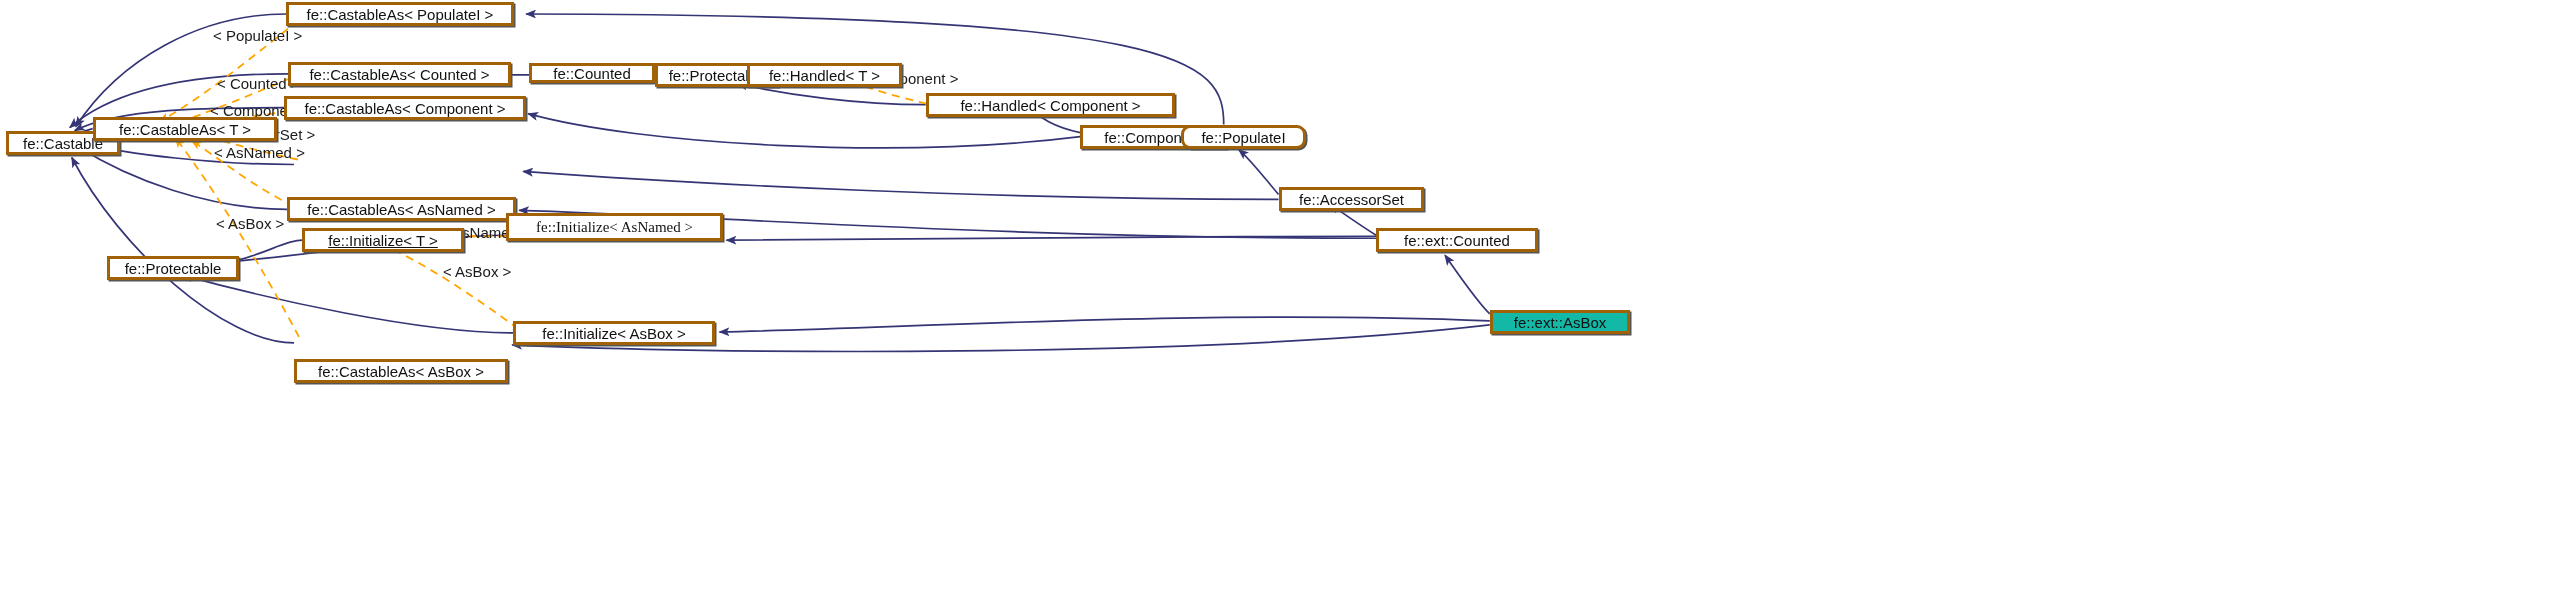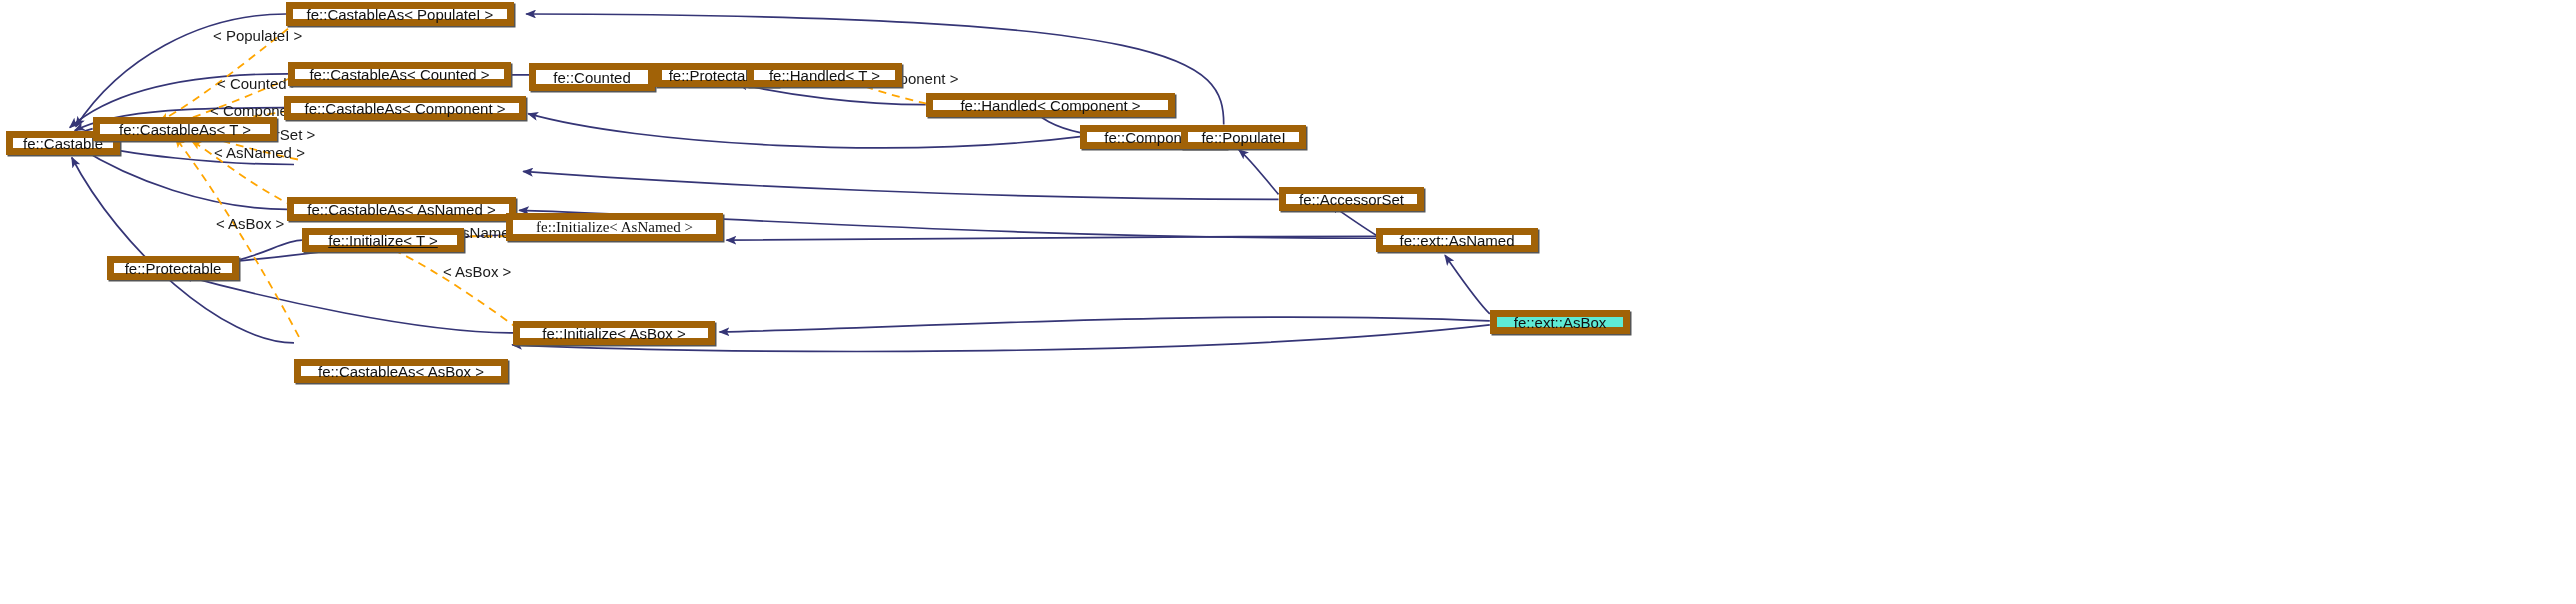--- a/index.html
+++ b/index.html
@@ -20,36 +20,36 @@
   #edge-layer {
     position: absolute;
     left: 0;
     top: 0;
     width: 2576px;
     height: 605px;
   }
   .node {
     position: absolute;
     box-sizing: border-box;
-    border: 7px solid #a16207;
+    border: 3px solid #a16207;
     background: #ffffff;
     color: #111111;
     font-size: 15px;
     line-height: 17px;
     text-align: center;
     display: flex;
     align-items: center;
     justify-content: center;
     white-space: pre-line;
     box-shadow: 1.5px 1.5px 0 0 #555555;
     letter-spacing: 0px;
     z-index: 5;
   }
   .node.current {
-    background: #5eead4;
+    background: #14b8a6;
   }
   .edge-label {
     position: absolute;
     font-size: 15px;
     line-height: 16px;
     color: #1a1a1a;
     white-space: nowrap;
     background: transparent;
     z-index: 4;
     margin-left: 8px;
@@ -148,35 +148,35 @@
   <div class="node" style="left:294px;top:331px;width:214px;height:24px;margin-top:28px;">fe::CastableAs&lt; AsBox &gt;</div>
 
   <div class="node" style="left:107px;top:256px;width:132px;height:24px;">fe::Protectable</div>
 
   <div class="node" style="left:302px;top:228px;width:162px;height:24px;text-decoration:underline;">fe::Initialize&lt; T &gt;</div>
 
   <div class="node" style="left:506px;top:213px;width:217px;height:28px;font-family:Liberation Serif, serif;">fe::Initialize&lt; AsNamed &gt;</div>
 
   <div class="node" style="left:513px;top:321px;width:202px;height:24px;">fe::Initialize&lt; AsBox &gt;</div>
 
-  <div class="node" style="left:529px;top:63px;width:126px;height:28px;">fe::Counted</div>
+  <div class="node" style="left:529px;top:63px;width:126px;height:20px;">fe::Counted</div>
 
   <div class="node" style="left:655px;top:63px;width:124px;height:24px;">fe::Protectable</div>
 
   <div class="node" style="left:747px;top:63px;width:155px;height:24px;">fe::Handled&lt; T &gt;</div>
 
   <div class="node" style="left:926px;top:93px;width:249px;height:24px;">fe::Handled&lt; Component &gt;</div>
 
   <div class="node" style="left:1080px;top:125px;width:147px;height:24px;">fe::Component</div>
 
-  <div class="node" style="left:1181px;top:125px;width:125px;height:24px;">fe::PopulateI</div>
+  <div class="node" style="left:1181px;top:125px;width:125px;height:24px;border-radius:9px;">fe::PopulateI</div>
 
   <div class="node" style="left:1279px;top:187px;width:145px;height:24px;text-align:center;">fe::AccessorSet</div>
 
-  <div class="node" style="left:1376px;top:228px;width:162px;height:24px;">fe::ext::AsNamed</div>
+  <div class="node" style="left:1376px;top:228px;width:162px;height:24px;">fe::ext::Counted</div>
 
   <div class="node current" style="left:1490px;top:310px;width:140px;height:24px;">fe::ext::AsBox</div>
 
   <div class="edge-label" style="left:205px;top:28px;">&lt; PopulateI &gt;</div>
   <div class="edge-label" style="left:209px;top:76px;">&lt; Counted &gt;</div>
   <div class="edge-label" style="left:202px;top:103px;">&lt; Component &gt;</div>
   <div class="edge-label" style="left:198px;top:127px;">&lt; AccessorSet &gt;</div>
   <div class="edge-label" style="left:206px;top:145px;">&lt; AsNamed &gt;</div>
   <div class="edge-label" style="left:208px;top:216px;">&lt; AsBox &gt;</div>
   <div class="edge-label" style="left:432px;top:225px;">&lt; AsNamed &gt;</div>

